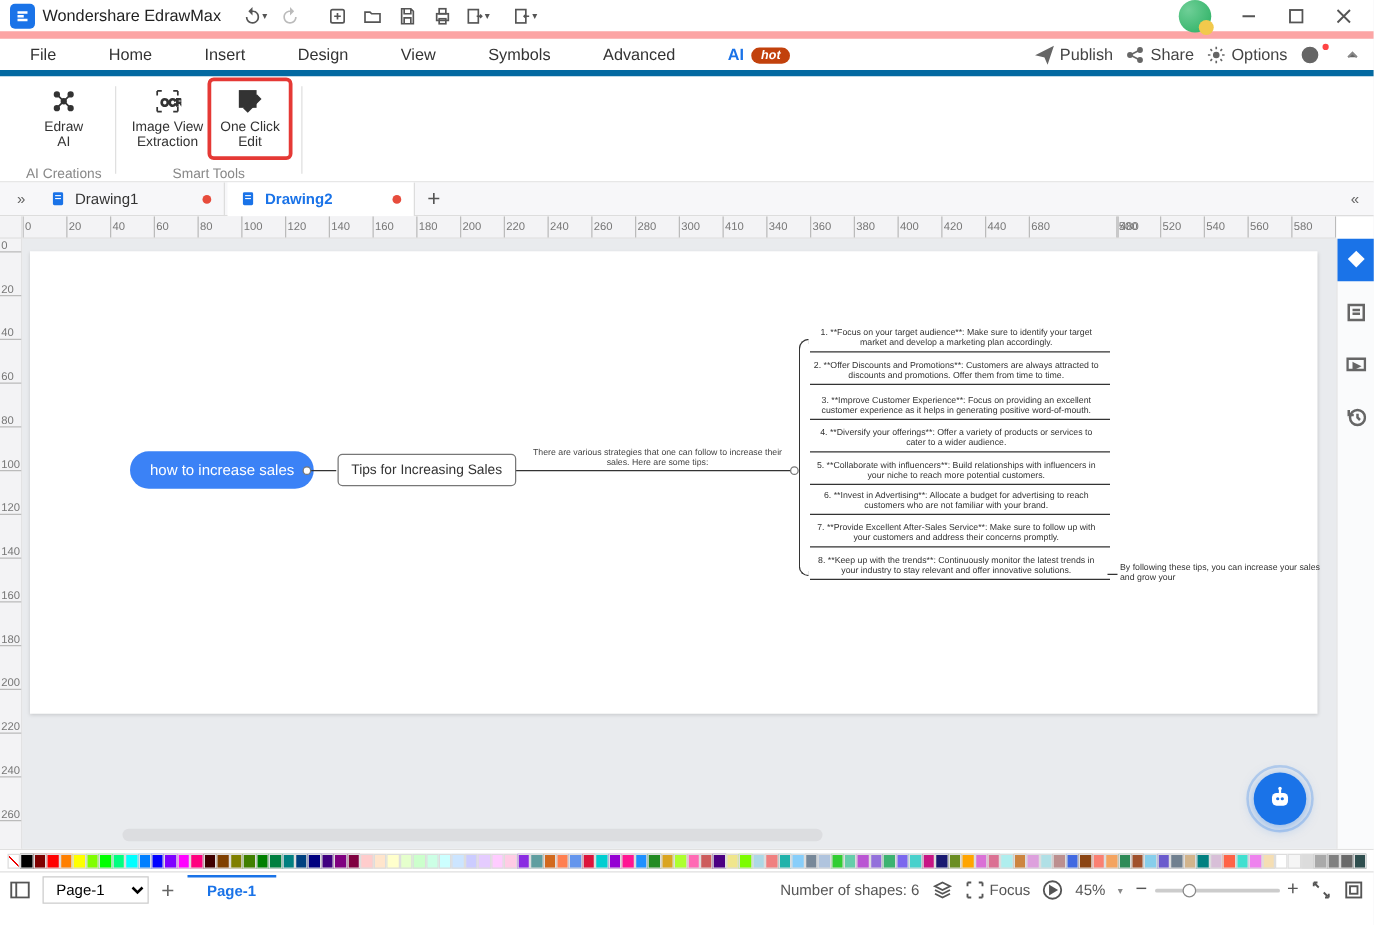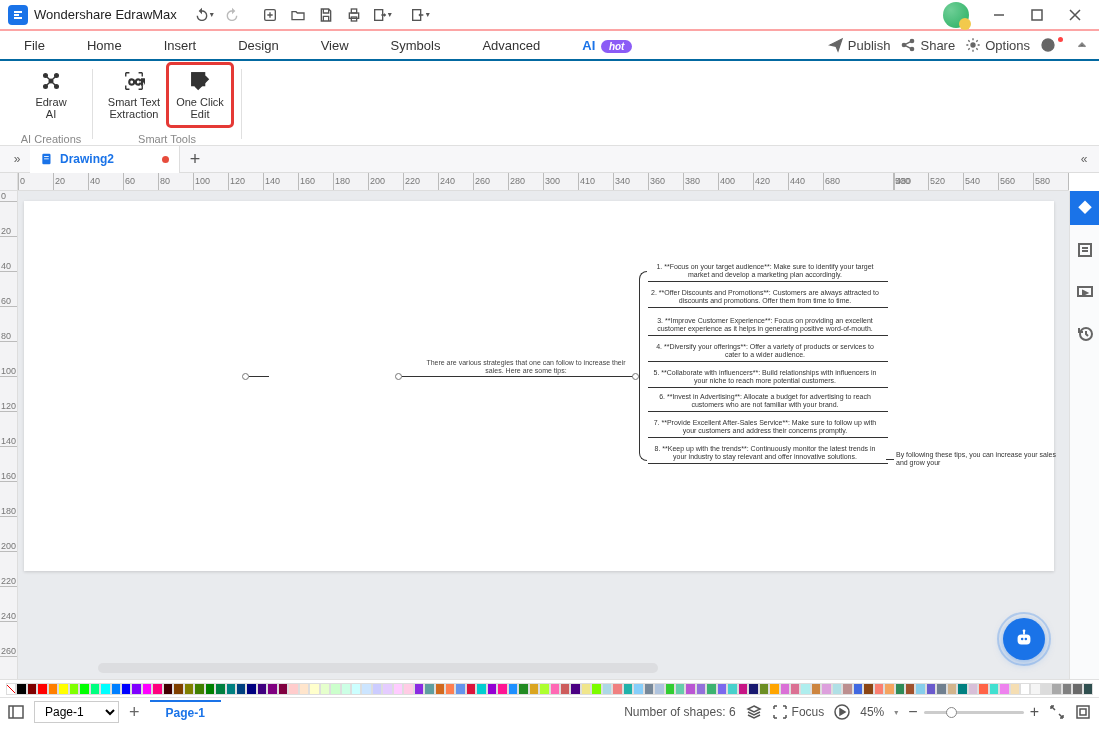--- a/index.html
+++ b/index.html
@@ -1,34 +1,34 @@
 <!DOCTYPE html>
 <html><head>
 <meta charset="utf-8">
 <style>
   * { box-sizing: border-box; margin: 0; padding: 0; font-family: -apple-system, "Segoe UI", Arial, sans-serif; }
   body { width: 1099px; height: 740px; background: #fff; overflow: hidden; position: relative; font-size: 12px; color: #333; }
 
   
-  .titlebar { height: 31px; display: flex; align-items: center; padding: 0 8px; border-bottom: 2px solid #fca5a5; gap: 6px; }
+  .titlebar { height: 31px; display: flex; align-items: center; padding: 0 8px; border-bottom: 6px solid #fca5a5; gap: 6px; }
   .app-logo { width: 20px; height: 20px; background: #1a73e8; border-radius: 4px; display:flex; align-items:center; justify-content:center; }
   .app-logo svg { fill:#fff; }
   .app-title { font-size: 13px; color:#222; margin-right: 8px; }
   .titlebar .spacer { flex: 1; }
   .qat { display:flex; align-items:center; gap:2px; }
   .qat-btn { width:26px; height:24px; display:flex; align-items:center; justify-content:center; border-radius:4px; cursor:pointer; color:#555; }
   .winbtn { width:32px; height:28px; display:flex; align-items:center; justify-content:center; color:#555; cursor:pointer; }
   .avatar { width:26px; height:26px; border-radius:50%; background: radial-gradient(circle at 30% 30%, #6fcf97, #27ae60); margin-right:8px; position:relative; }
   .avatar::after { content:""; position:absolute; bottom:-2px; right:-2px; width:12px; height:12px; background:#f2c94c; border-radius:50%; }
 
   
-  .menubar { height: 30px; display:flex; align-items:center; padding: 0 18px; gap: 30px; border-bottom:2px solid #0369a1; position:relative; }
+  .menubar { height: 30px; display:flex; align-items:center; padding: 0 18px; gap: 30px; border-bottom:5px solid #0369a1; position:relative; }
   .menu-item { font-size: 13px; color:#333; cursor:pointer; padding:4px 6px; }
   .menu-item.active { color:#1a73e8; font-weight:600; }
-  .hot-badge { background:#8b5cf6; color:#fff; font-size:10px; padding:1px 8px; border-radius:8px; margin-left:2px; vertical-align:middle; font-weight:600; font-style:italic;}
+  .hot-badge { background:#c2410c; color:#fff; font-size:10px; padding:1px 8px; border-radius:8px; margin-left:2px; vertical-align:middle; font-weight:600; font-style:italic;}
   .menubar .right { position:absolute; right:10px; display:flex; align-items:center; gap:10px; }
   .right-btn { display:flex; align-items:center; gap:4px; font-size:13px; color:#444; cursor:pointer; }
   .right-btn svg { fill:#666; }
   .red-dot { width:5px; height:5px; background:#f44; border-radius:50%; position:relative; top:-6px; left:-2px;}
 
   
   .ribbon { height:85px; border-bottom:1px solid #e0e0e0; display:flex; align-items:flex-start; padding:4px 10px 0; gap:0; }
   .ribbon-group { display:flex; flex-direction:column; align-items:center; padding:0 10px; height:82px; }
   .ribbon-group-title { font-size:11px; color:#888; margin-top:auto; margin-bottom:2px; }
   .ribbon-row { display:flex; gap:4px; }
@@ -247,37 +247,46 @@
     <div class="ribbon-group-title">AI Creations</div>
   </div>
   <div class="ribbon-sep"></div>
   <div class="ribbon-group">
     <div class="ribbon-row">
       <div class="ribbon-btn">
         <svg width="22" height="22" viewBox="0 0 24 24" fill="none" stroke="#333" stroke-width="1.5">
             <path d="M3 3h4M3 3v4M21 3h-4M21 3v4M3 21h4M3 21v-4M21 21h-4M21 21v-4"></path>
             <text x="6" y="16" font-size="9" fill="#333">OCR</text>
           </svg>
-        <div><span>Smart Text</span><br><span>Extraction</span></div>
+        <div><span>Image View</span><br><span>Extraction</span></div>
       </div>
       <div class="ribbon-btn highlighted">
         <svg width="22" height="22" viewBox="0 0 24 24" fill="none" stroke="#333" stroke-width="1.5">
             <rect x="3" y="3" width="14" height="14"></rect>
             <path d="M10 21l11-11-3-3L7 18z" fill="#333"></path>
           </svg>
         <div><span>One Click</span><br><span>Edit</span></div>
       </div>
     </div>
     <div class="ribbon-group-title">Smart Tools</div>
   </div>
   <div class="ribbon-sep"></div>
 </div>
 
 <div class="doc-tabs">
   <div class="doc-expand">»</div>
+  <div class="doc-tab">
+    <svg width="14" height="14" viewBox="0 0 24 24">
+        <rect x="4" y="3" width="14" height="18" fill="#1a73e8" rx="2"></rect>
+        <rect x="7" y="7" width="8" height="1.5" fill="#fff"></rect>
+        <rect x="7" y="11" width="8" height="1.5" fill="#fff"></rect>
+      </svg>
+    <span>Drawing1</span>
+    <span class="tab-dot"></span>
+  </div>
   <div class="doc-tab active">
     <svg width="14" height="14" viewBox="0 0 24 24">
         <rect x="4" y="3" width="14" height="18" fill="#1a73e8" rx="2"></rect>
         <rect x="7" y="7" width="8" height="1.5" fill="#fff"></rect>
         <rect x="7" y="11" width="8" height="1.5" fill="#fff"></rect>
       </svg>
     <span>Drawing2</span>
     <span class="tab-dot"></span>
   </div>
   <div class="tab-plus">+</div>
@@ -423,22 +432,24 @@
         <span>240</span>
       </div>
       <div class="tick" style="top: 465px;">
         <span>260</span>
       </div>
     </div>
 
   <div class="canvas-wrap">
     <div class="canvas-page">
 
+      <div class="mm-root">how to increase sales</div>
       <div class="handle" style="left:218px; top:172px;"></div>
       <div class="connector" style="left:225px; top:175px; width:20px;"></div>
+      <div class="mm-node1">Tips for Increasing Sales</div>
       <div class="handle" style="left:371px; top:172px;"></div>
       <div class="connector" style="left:378px; top:175px; width:233px;"></div>
       <div class="mm-note1">There are various strategies that one can follow to increase their sales. Here are some tips:</div>
       <div class="handle" style="left:608px; top:172px;"></div>
 
       <div class="bracket" style="left:615px; top:70px; width:8px; height:190px;"></div>
 
       <div id="tipsHolder">
           <div class="mm-tip" style="top: 62px;">1. **Focus on your target audience**: Make sure to identify your target market and develop a marketing plan accordingly.</div>
           <div class="mm-tip-line" style="top: 80px;"></div>

